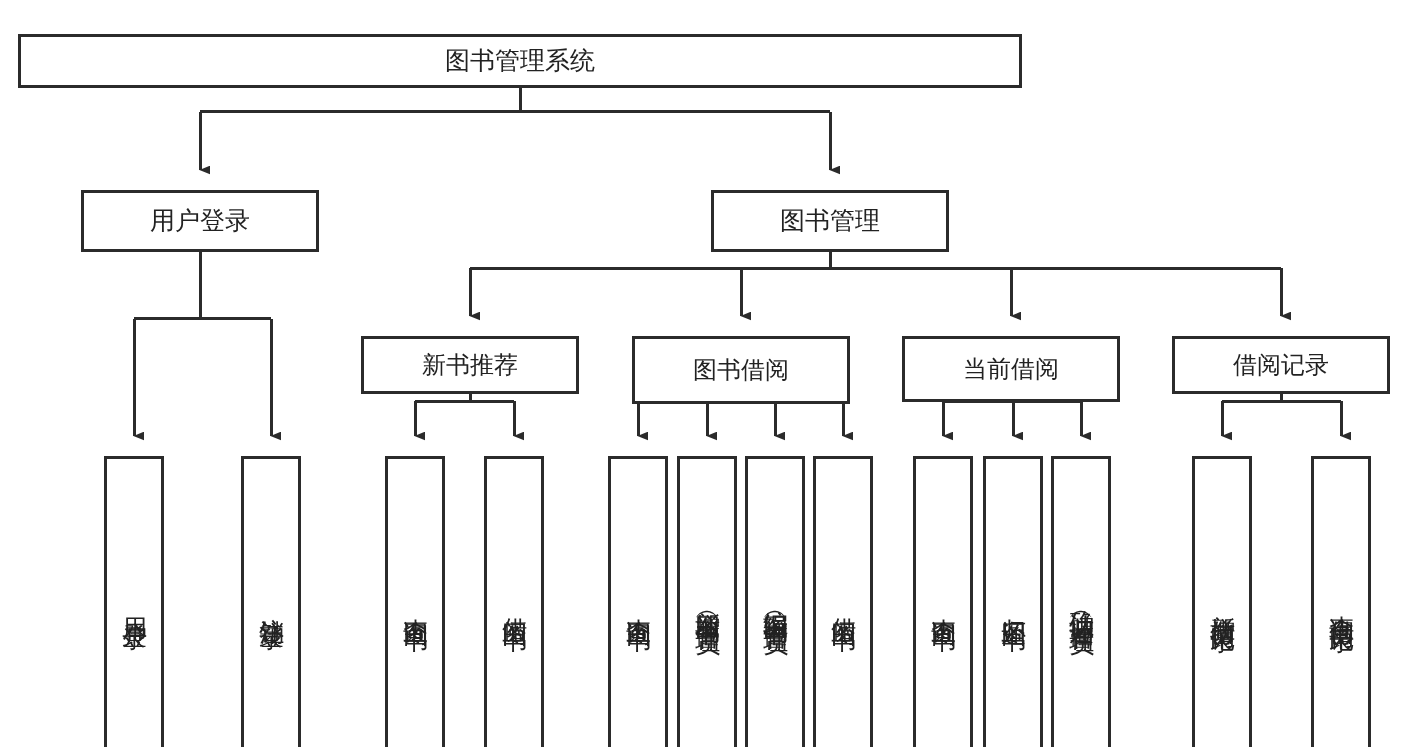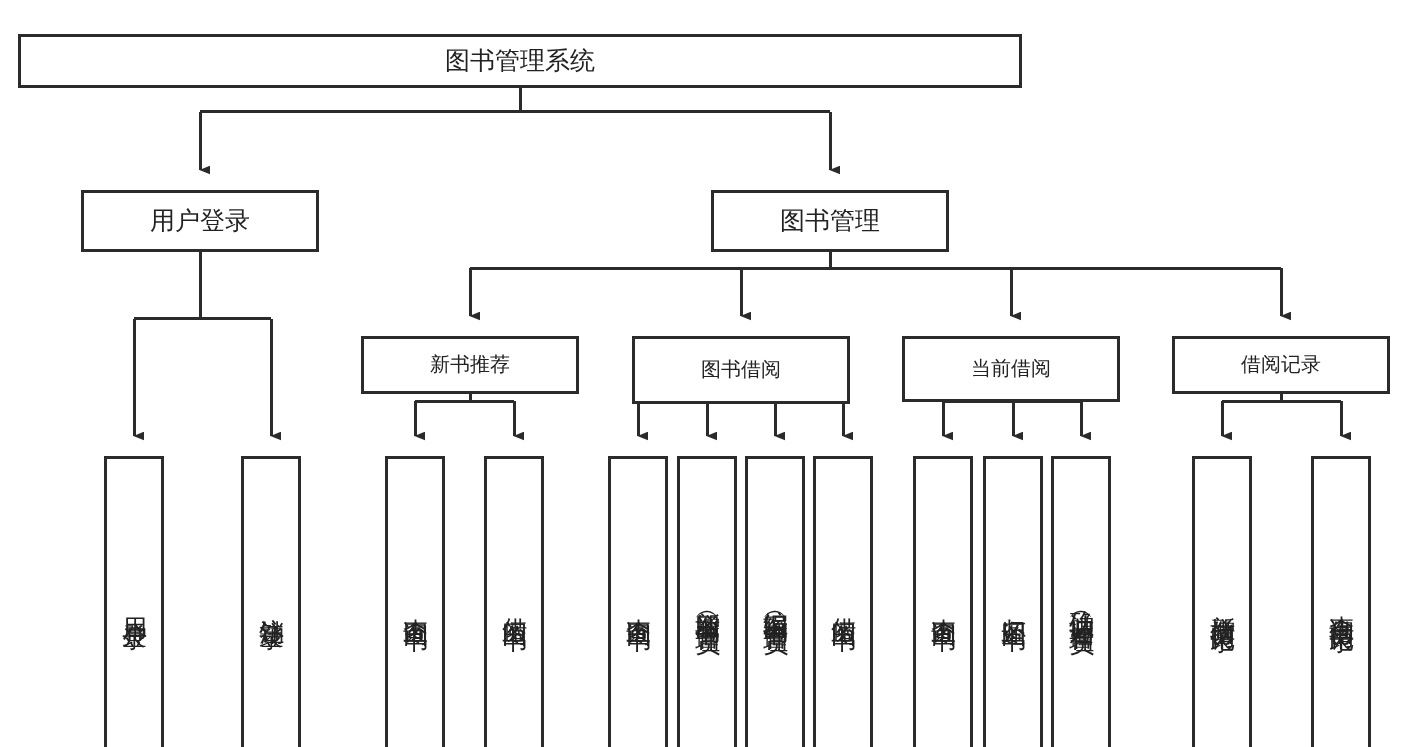--- a/index.html
+++ b/index.html
@@ -42,21 +42,21 @@
   }
   .node-label {
     color: #222222;
     font-family: "DejaVu Sans", "Liberation Sans", sans-serif;
     text-align: center;
     line-height: 1.18;
     white-space: nowrap;
   }
   .level-0 .node-label { font-size: 25px; }
   .level-1 .node-label { font-size: 25px; }
-  .level-2 .node-label { font-size: 20px; }
+  .level-2 .node-label { font-size: 24px; }
   .leaf .node-label {
     writing-mode: vertical-rl;
     text-orientation: upright;
     font-size: 25px;
     letter-spacing: 3px;
     line-height: 1.05;
     white-space: normal;
   }
   .watermark {
     position: absolute;

